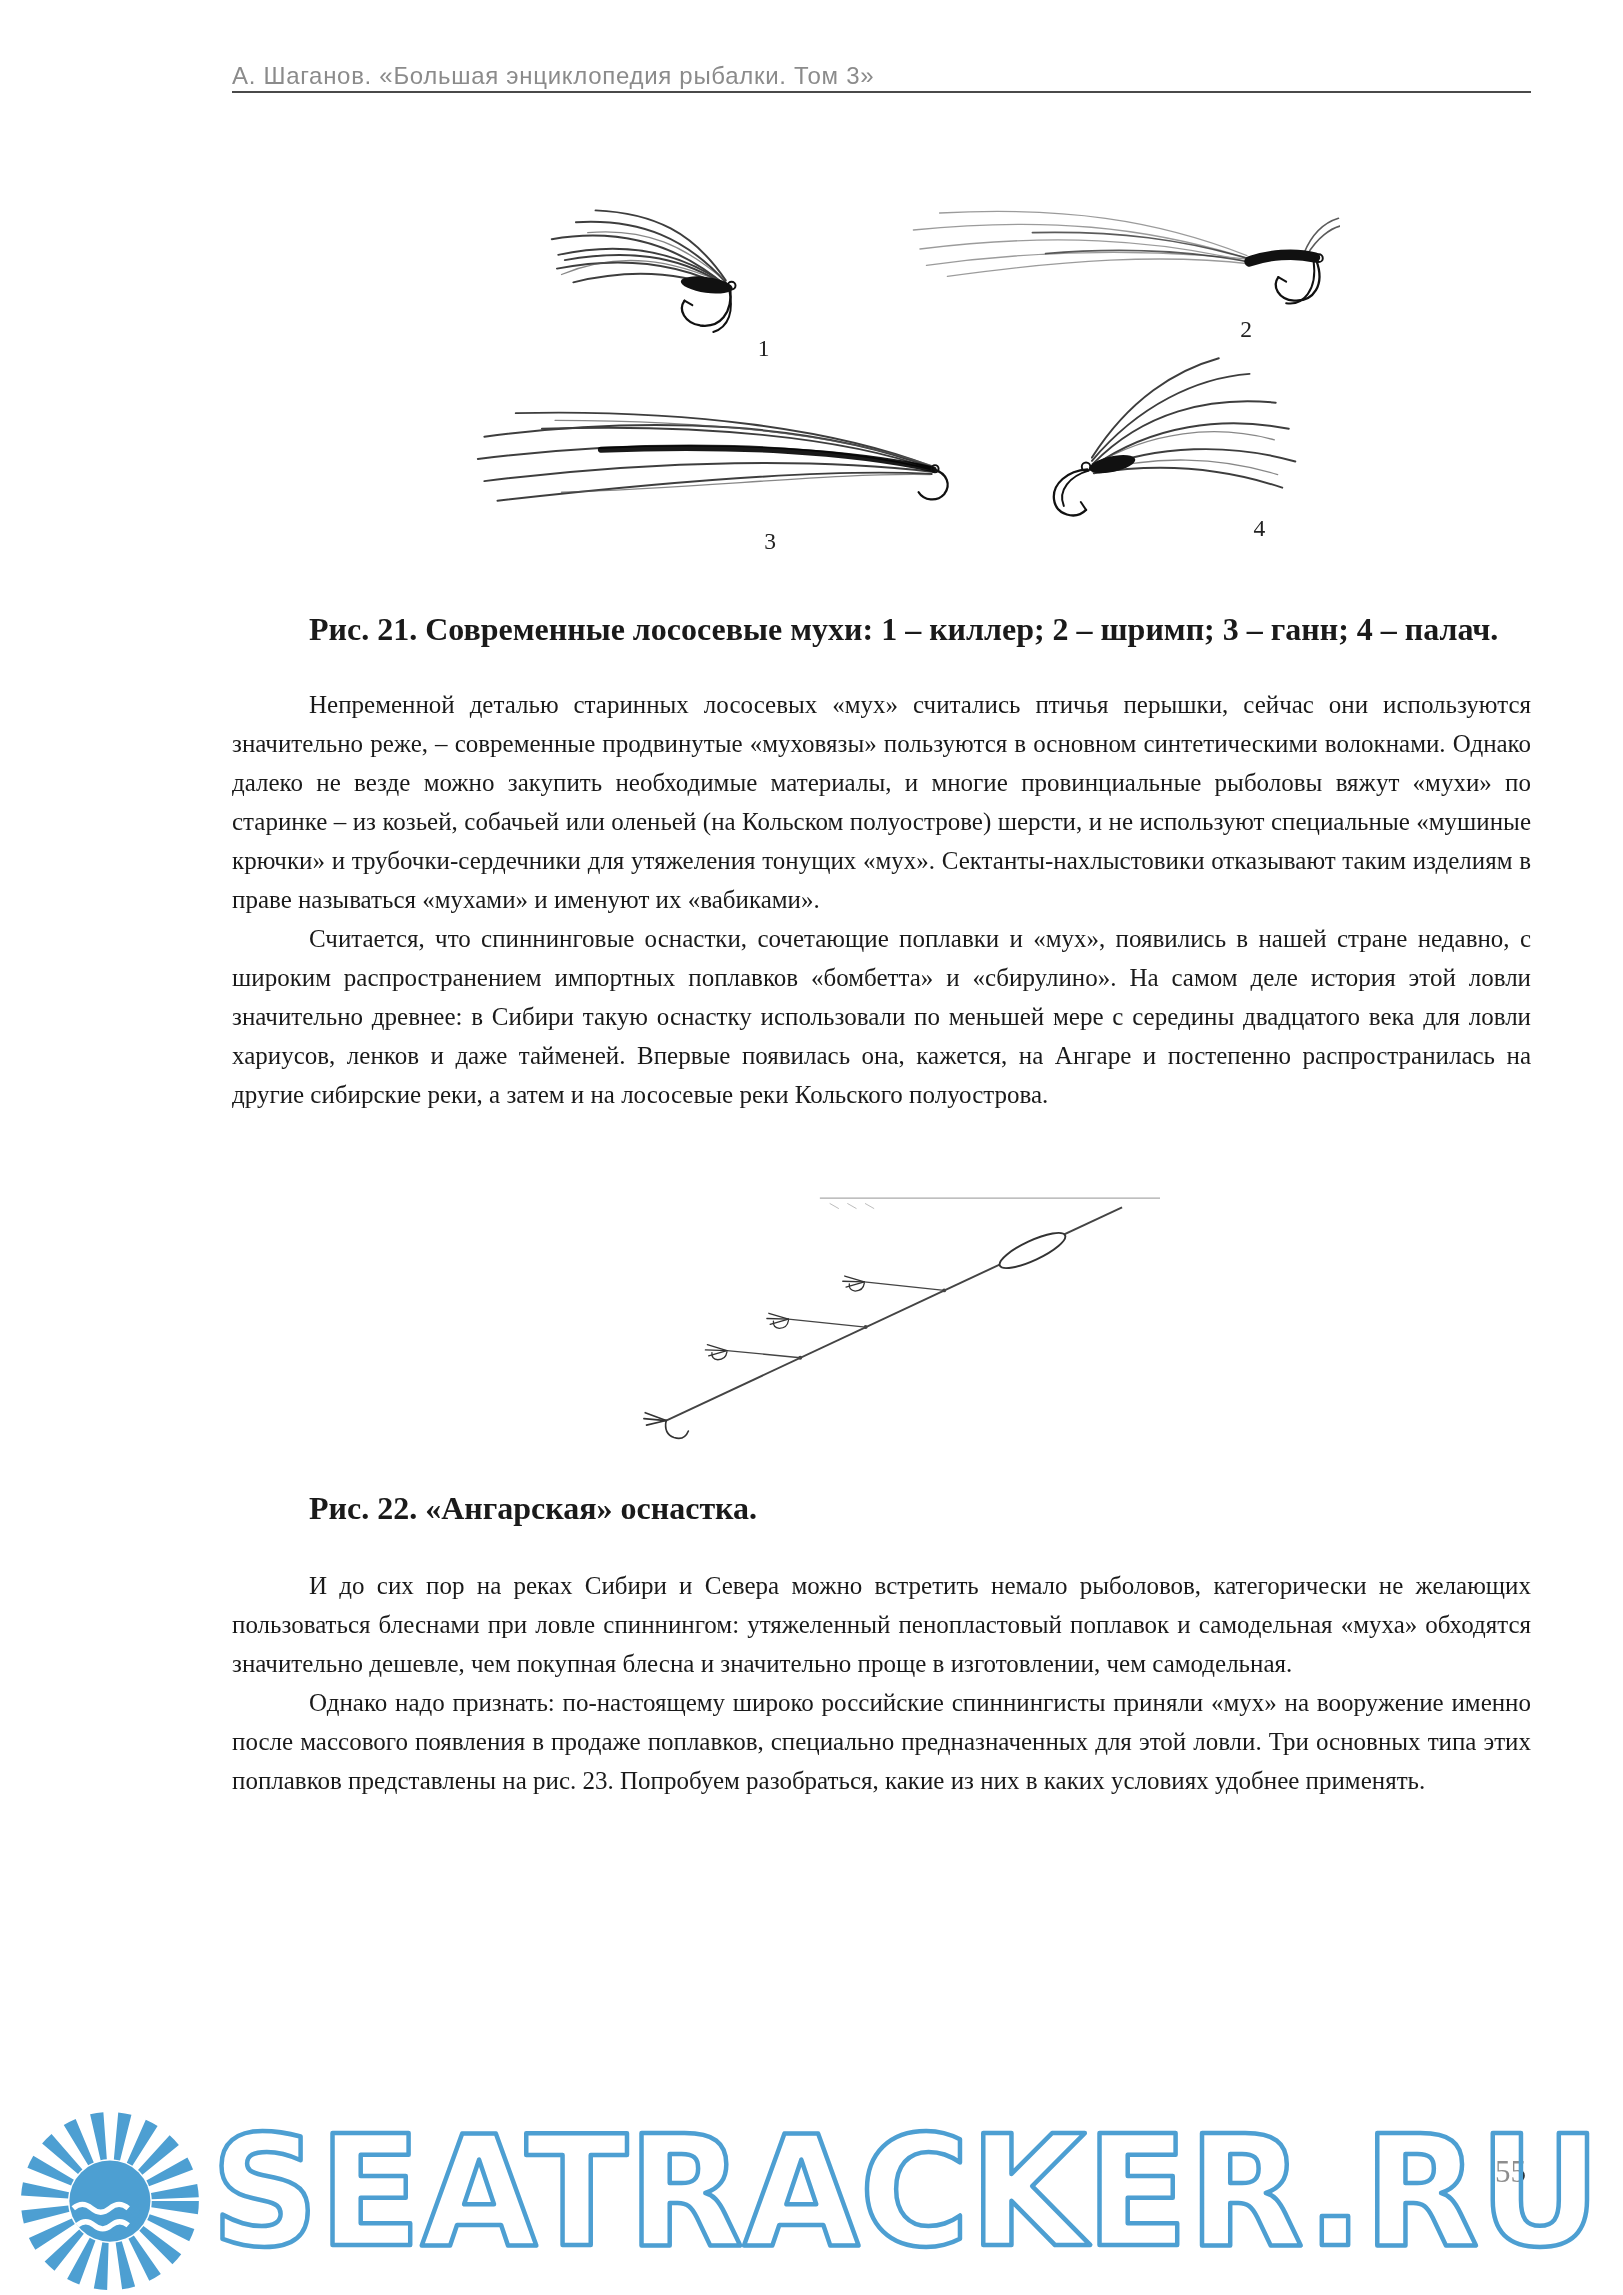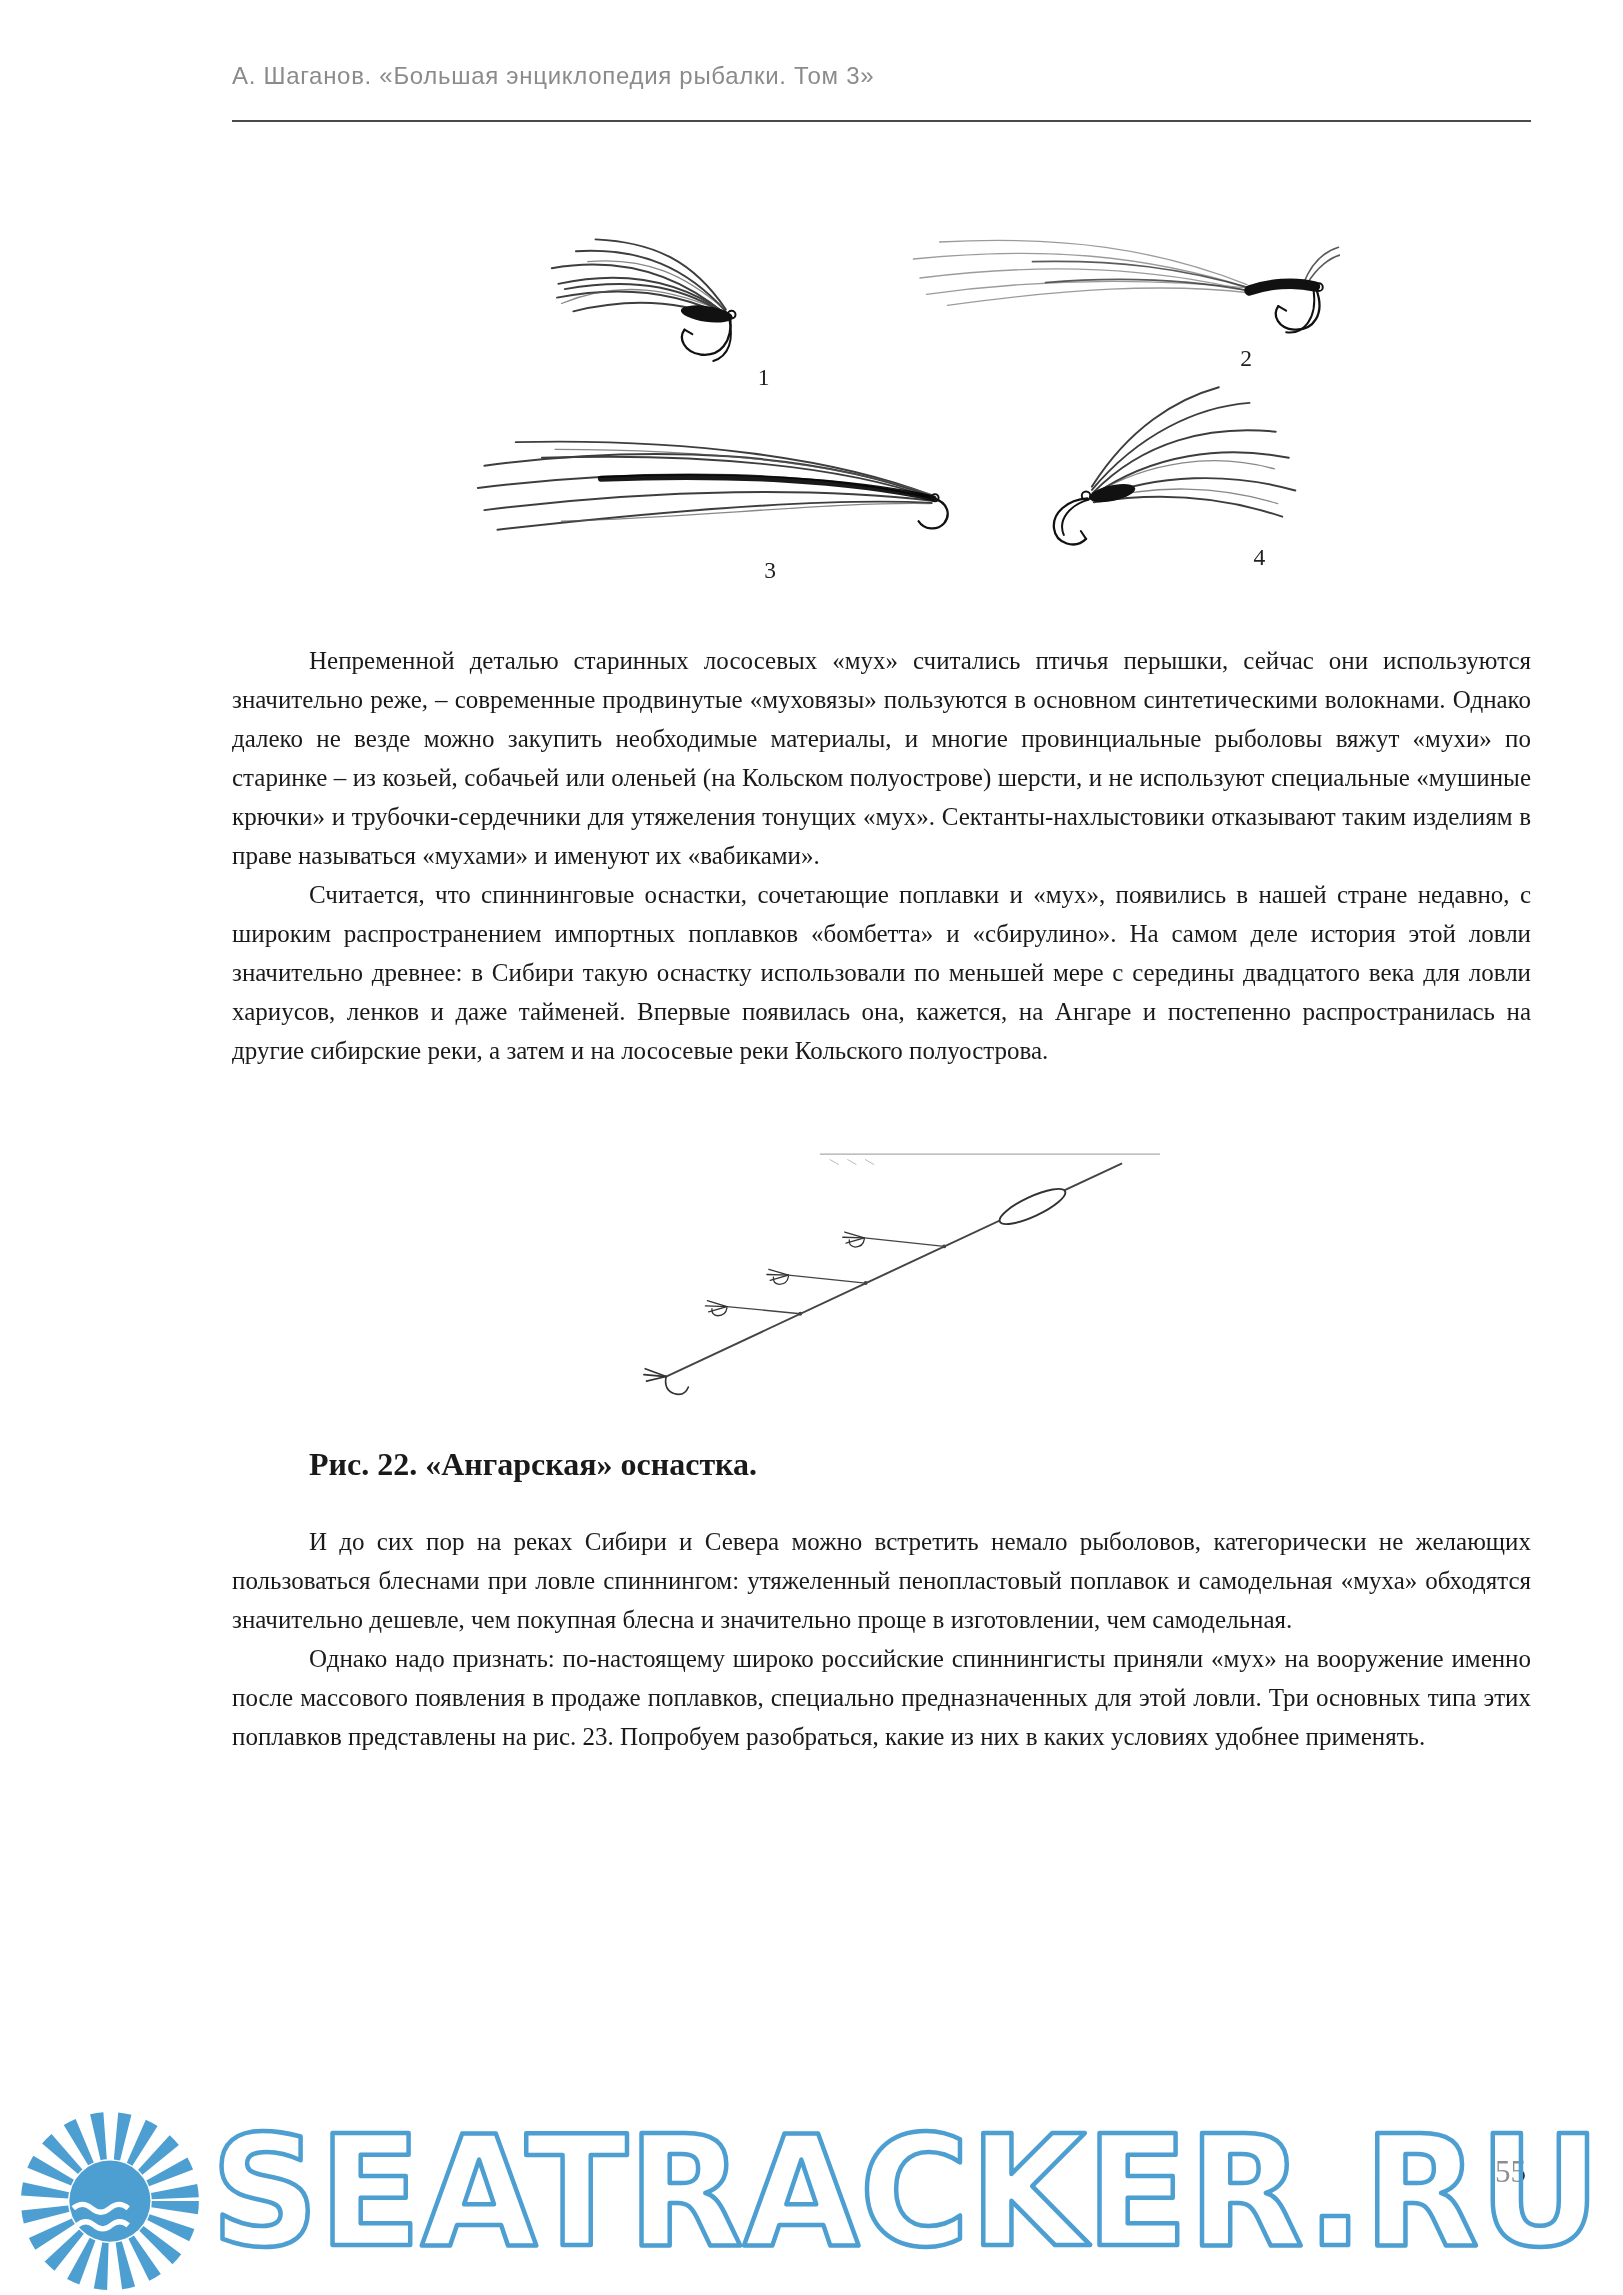--- a/index.html
+++ b/index.html
@@ -10,21 +10,21 @@
     font-family:"Liberation Serif", serif;
     color:#1a1a1a;
     overflow:hidden;
     box-sizing:border-box;
     padding:62px 92px 0 232px;
   }
   .running-header{
     font-family:"Liberation Sans", sans-serif;
     font-size:24px;
     color:#8b8b8b;
-    padding-bottom:30px;
+    padding-bottom:1px;
     border-bottom:2px solid #4a4a4a;
     letter-spacing:0.7px;
   }
   .figure{ text-align:center; }
   .fig21{ margin-top:69px; }
   .fig22{ margin-top:46px; }
   .figure svg{ display:inline-block; }
   p{ margin:0; }
   .caption{
     font-weight:bold;
@@ -146,20 +146,21 @@
         <ellipse cx="1052" cy="462" rx="36" ry="12" fill="#111" transform="rotate(-12 1052 462)"></ellipse>
         <circle cx="1012" cy="466" r="6.5" fill="none" stroke="#111" stroke-width="3"></circle>
         <path d="M1014,470 C984,472 960,492 963,516 C966,540 996,548 1012,532" fill="none" stroke="#111" stroke-width="3.5"></path>
         <path d="M1012,532 L1004,520" stroke="#111" stroke-width="3"></path>
         <path d="M1016,472 C988,480 968,502 978,526" fill="none" stroke="#111" stroke-width="3"></path>
         <text x="1268" y="572" font-size="36" fill="#222">4</text>
       </g>
     </svg>
   </figure>
 
+  <p class="caption cap21">Рис. 21. Современные лососевые мухи: 1 – киллер; 2 – шримп; 3 – ганн; 4 – палач.</p>
 
   <div class="bodytext block1">
     <p>Непременной деталью старинных лососевых «мух» считались птичья перышки, сейчас они используются значительно реже, – современные продвинутые «муховязы» пользуются в основном синтетическими волокнами. Однако далеко не везде можно закупить необходимые материалы, и многие провинциальные рыболовы вяжут «мухи» по старинке – из козьей, собачьей или оленьей (на Кольском полуострове) шерсти, и не используют специальные «мушиные крючки» и трубочки-сердечники для утяжеления тонущих «мух». Сектанты-нахлыстовики отказывают таким изделиям в праве называться «мухами» и именуют их «вабиками».</p>
     <p>Считается, что спиннинговые оснастки, сочетающие поплавки и «мух», появились в нашей стране недавно, с широким распространением импортных поплавков «бомбетта» и «сбирулино». На самом деле история этой ловли значительно древнее: в Сибири такую оснастку использовали по меньшей мере с середины двадцатого века для ловли хариусов, ленков и даже тайменей. Впервые появилась она, кажется, на Ангаре и постепенно распространилась на другие сибирские реки, а затем и на лососевые реки Кольского полуострова.</p>
   </div>
 
   <figure class="figure fig22" style="margin-left:0;margin-right:0;">
     <svg width="556" height="285" viewBox="0 0 850 435">
 
       <path d="M330,58 L850,58" stroke="#aaa" stroke-width="2" fill="none"></path>

